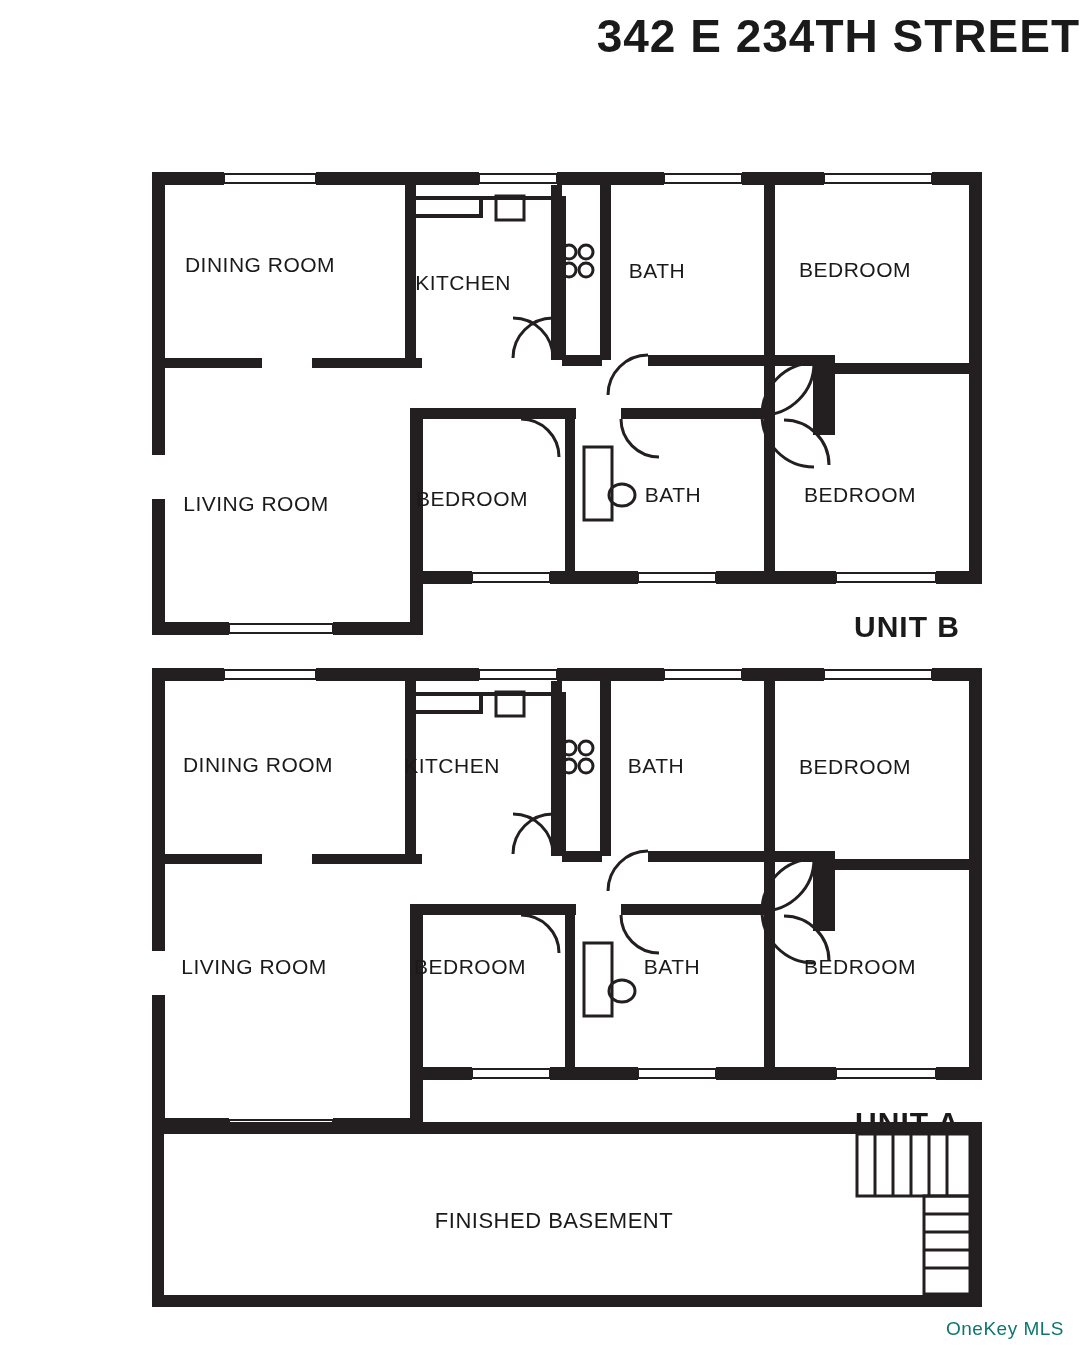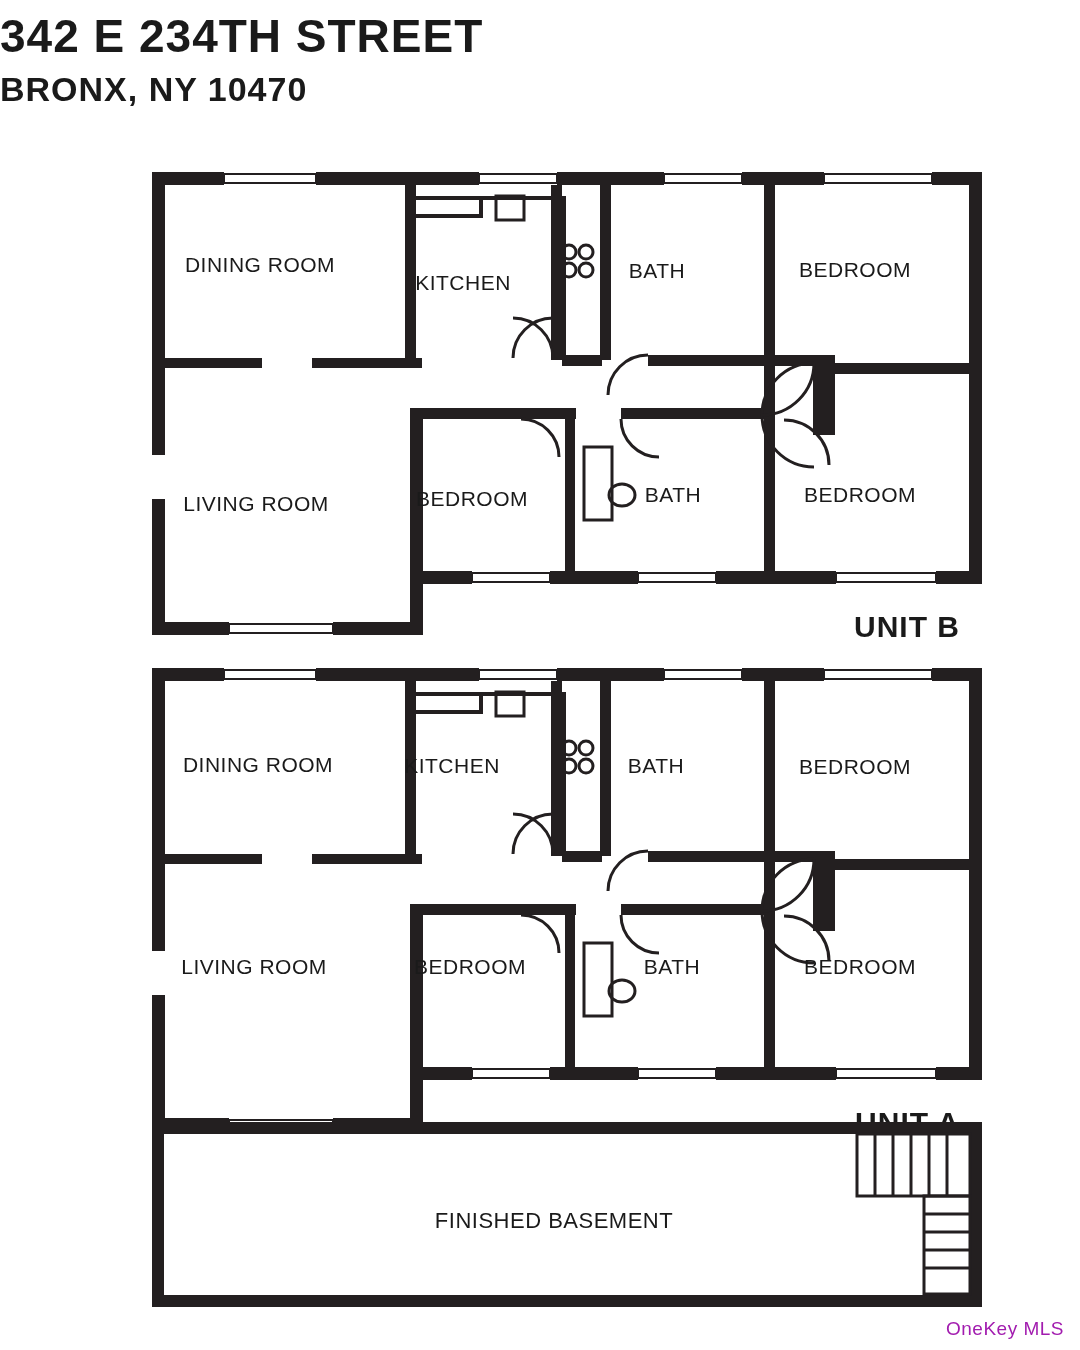--- a/index.html
+++ b/index.html
@@ -14,21 +14,21 @@
     font-family: "Liberation Sans", sans-serif;
     color: #1a1a1a;
     overflow: hidden;
   }
 
   
   .title-block {
     position: absolute;
     left: 0; top: 10px;
     width: 1080px;
-    text-align: left;
+    text-align: right;
   }
   .title-main {
     font-size: 46px;
     font-weight: bold;
     letter-spacing: 1px;
     line-height: 1.15;
     margin: 0;
   }
   .title-sub {
     font-size: 34px;
@@ -65,32 +65,31 @@
     white-space: nowrap;
     transform: translate(-50%, -50%);
   }
 
   
   .watermark {
     position: absolute;
     right: 16px;
     bottom: 10px;
     font-size: 19px;
-    color: #a21caf;
+    color: #0f766e;
     letter-spacing: 0.5px;
   }
 
   svg { display: block; }
 </style>
 </head>
 <body>
 
 <div class="title-block">
   <div class="title-main">342 E 234TH STREET</div>
-  <div class="title-sub">BRONX, NY 10470</div>
 </div>
 
 <div class="plan" style="left:0; top:0; width:1080px; height:660px;">
   <svg width="1080" height="660" viewBox="0 0 1080 660">
     <g fill="#231f20">
 
       <rect x="128" y="172" width="830" height="13"></rect>
 
       <rect x="128" y="172" width="13" height="463"></rect>
 

